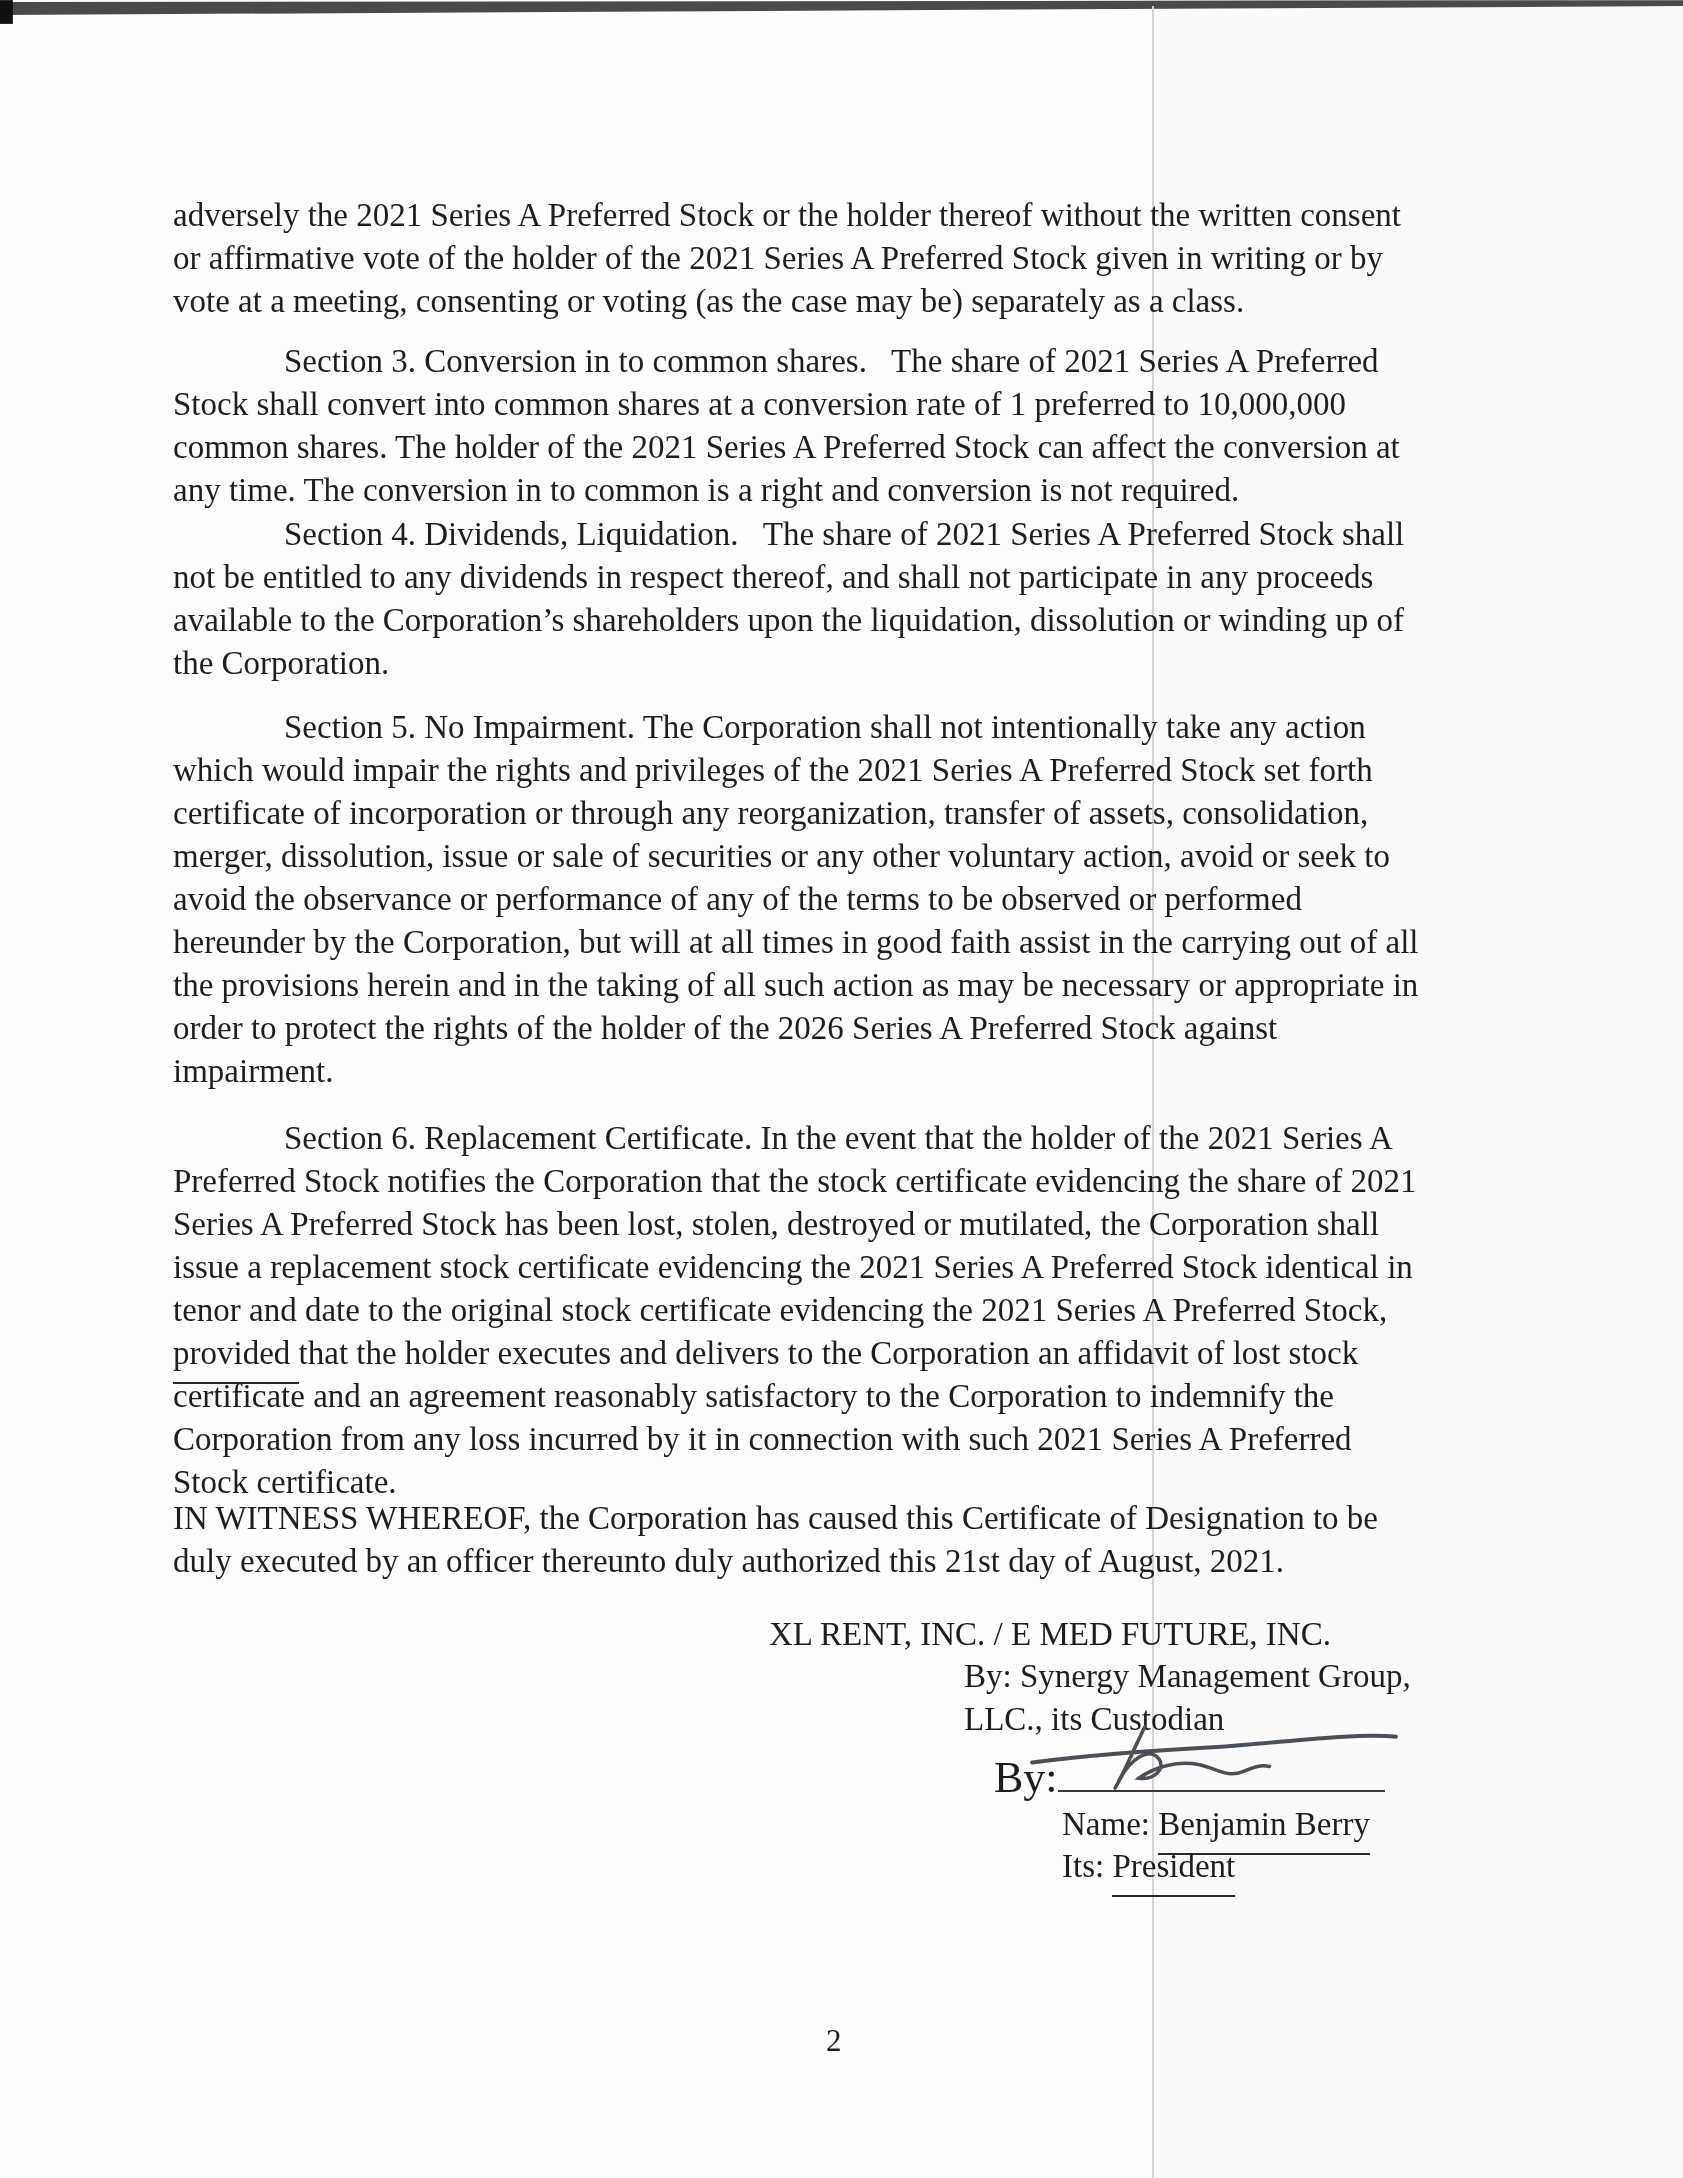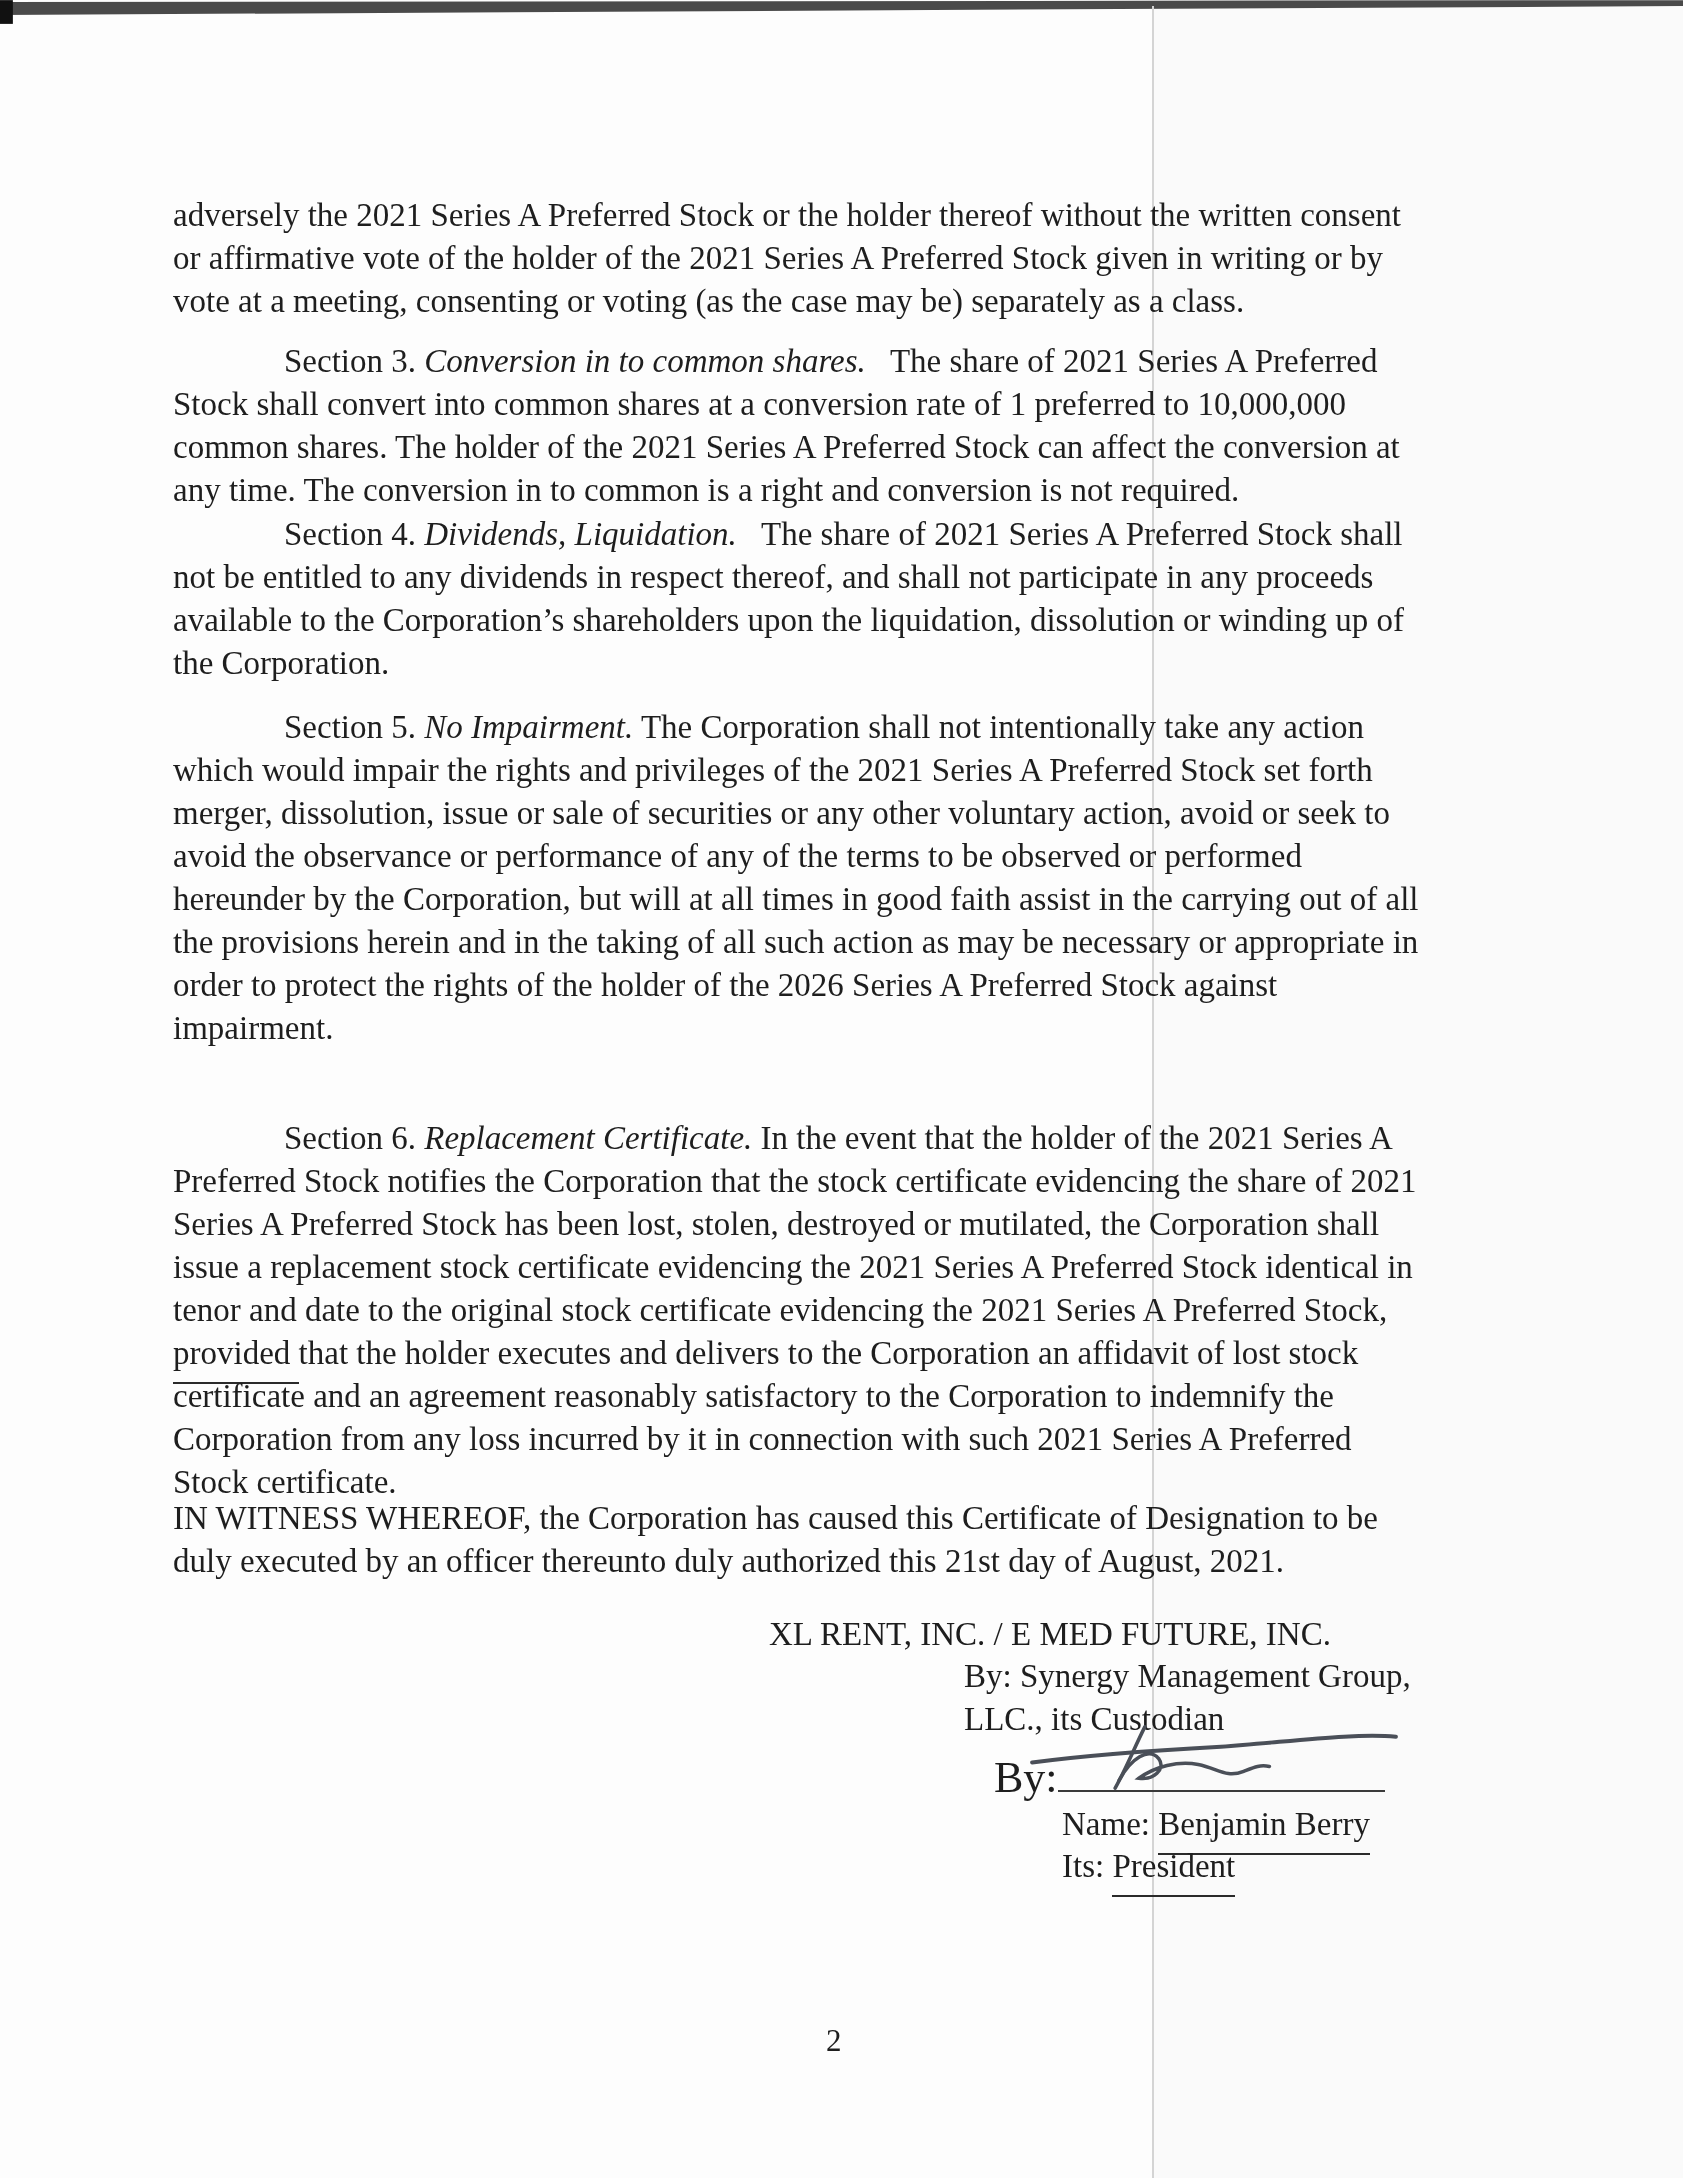--- a/index.html
+++ b/index.html
@@ -9,21 +9,21 @@
     font-family:"Liberation Serif","DejaVu Serif",serif;
   }
   .right-band { position:absolute; top:0; left:1154px; width:529px; height:2178px;
     background:#fafafa; }
   .fold-line { position:absolute; top:6px; left:1152px; width:2px; height:2172px;
     background:#d4d4d4; }
   .topbar { position:absolute; top:0; left:0; }
   .tblock { position:absolute; font-size:33px; line-height:43px; }
   .ln { white-space:pre; }
   .ind { padding-left:111px; }
-  .it { font-style:italic; }
+  .it { }
   .ulb { border-bottom:2px solid #2a2a2a; padding-bottom:11px; }
   .by-row { position:absolute; font-size:44px; line-height:43px; white-space:pre; }
   .sig-line { display:inline-block; width:327px; height:34px;
     border-bottom:2px solid #3a3a3a; }
   .sig-svg { position:absolute; left:1028px; top:1717px; }
   .pageno { position:absolute; font-size:31px; }
 </style>
 </head>
 <body>
 
@@ -52,20 +52,21 @@
   <div class="tblock" style="left:173px; top:513px">
     <div class="ln ind"><span>Section 4. </span><span class="it">Dividends, Liquidation.</span><span>   The share of 2021 Series A Preferred Stock shall</span></div>
     <div class="ln">not be entitled to any dividends in respect thereof, and shall not participate in any proceeds</div>
     <div class="ln">available to the Corporation’s shareholders upon the liquidation, dissolution or winding up of</div>
     <div class="ln">the Corporation.</div>
   </div>
 
   <div class="tblock" style="left:173px; top:706px">
     <div class="ln ind"><span>Section 5. </span><span class="it">No Impairment.</span><span> The Corporation shall not intentionally take any action</span></div>
     <div class="ln">which would impair the rights and privileges of the 2021 Series A Preferred Stock set forth</div>
+    <div class="ln">certificate of incorporation or through any reorganization, transfer of assets, consolidation,</div>
     <div class="ln">merger, dissolution, issue or sale of securities or any other voluntary action, avoid or seek to</div>
     <div class="ln">avoid the observance or performance of any of the terms to be observed or performed</div>
     <div class="ln">hereunder by the Corporation, but will at all times in good faith assist in the carrying out of all</div>
     <div class="ln">the provisions herein and in the taking of all such action as may be necessary or appropriate in</div>
     <div class="ln">order to protect the rights of the holder of the 2026 Series A Preferred Stock against</div>
     <div class="ln">impairment.</div>
   </div>
 
   <div class="tblock" style="left:173px; top:1117px">
     <div class="ln ind"><span>Section 6. </span><span class="it">Replacement Certificate.</span><span> In the event that the holder of the 2021 Series A</span></div>

